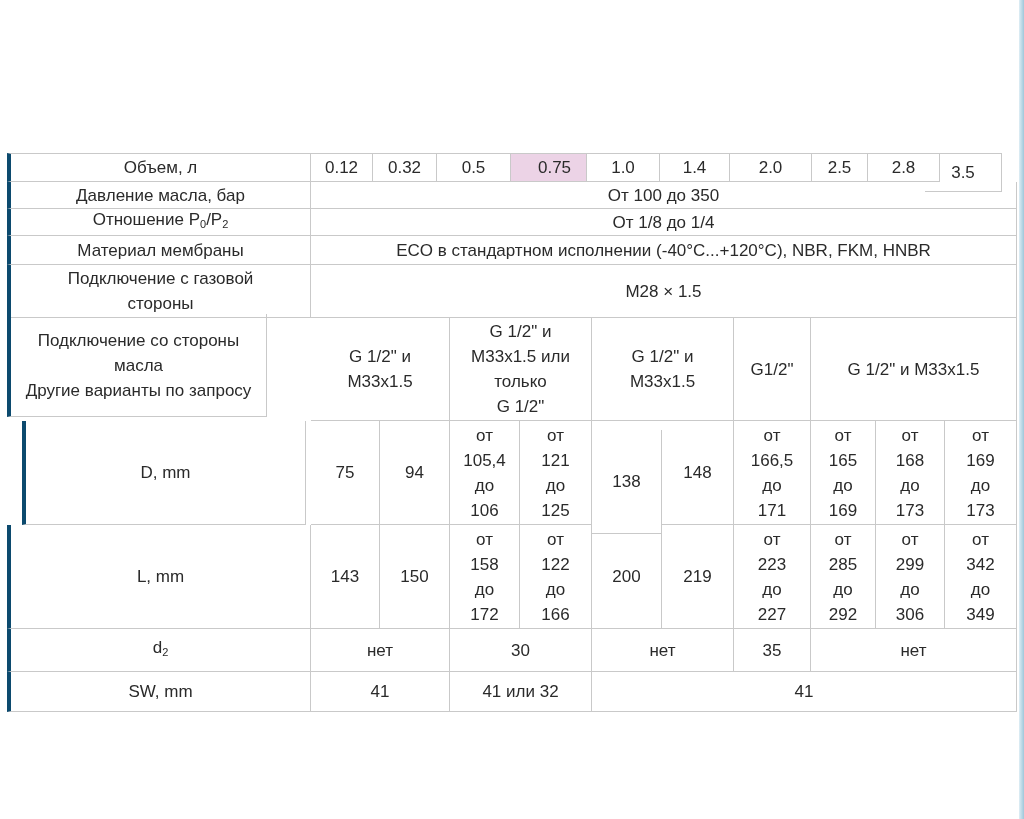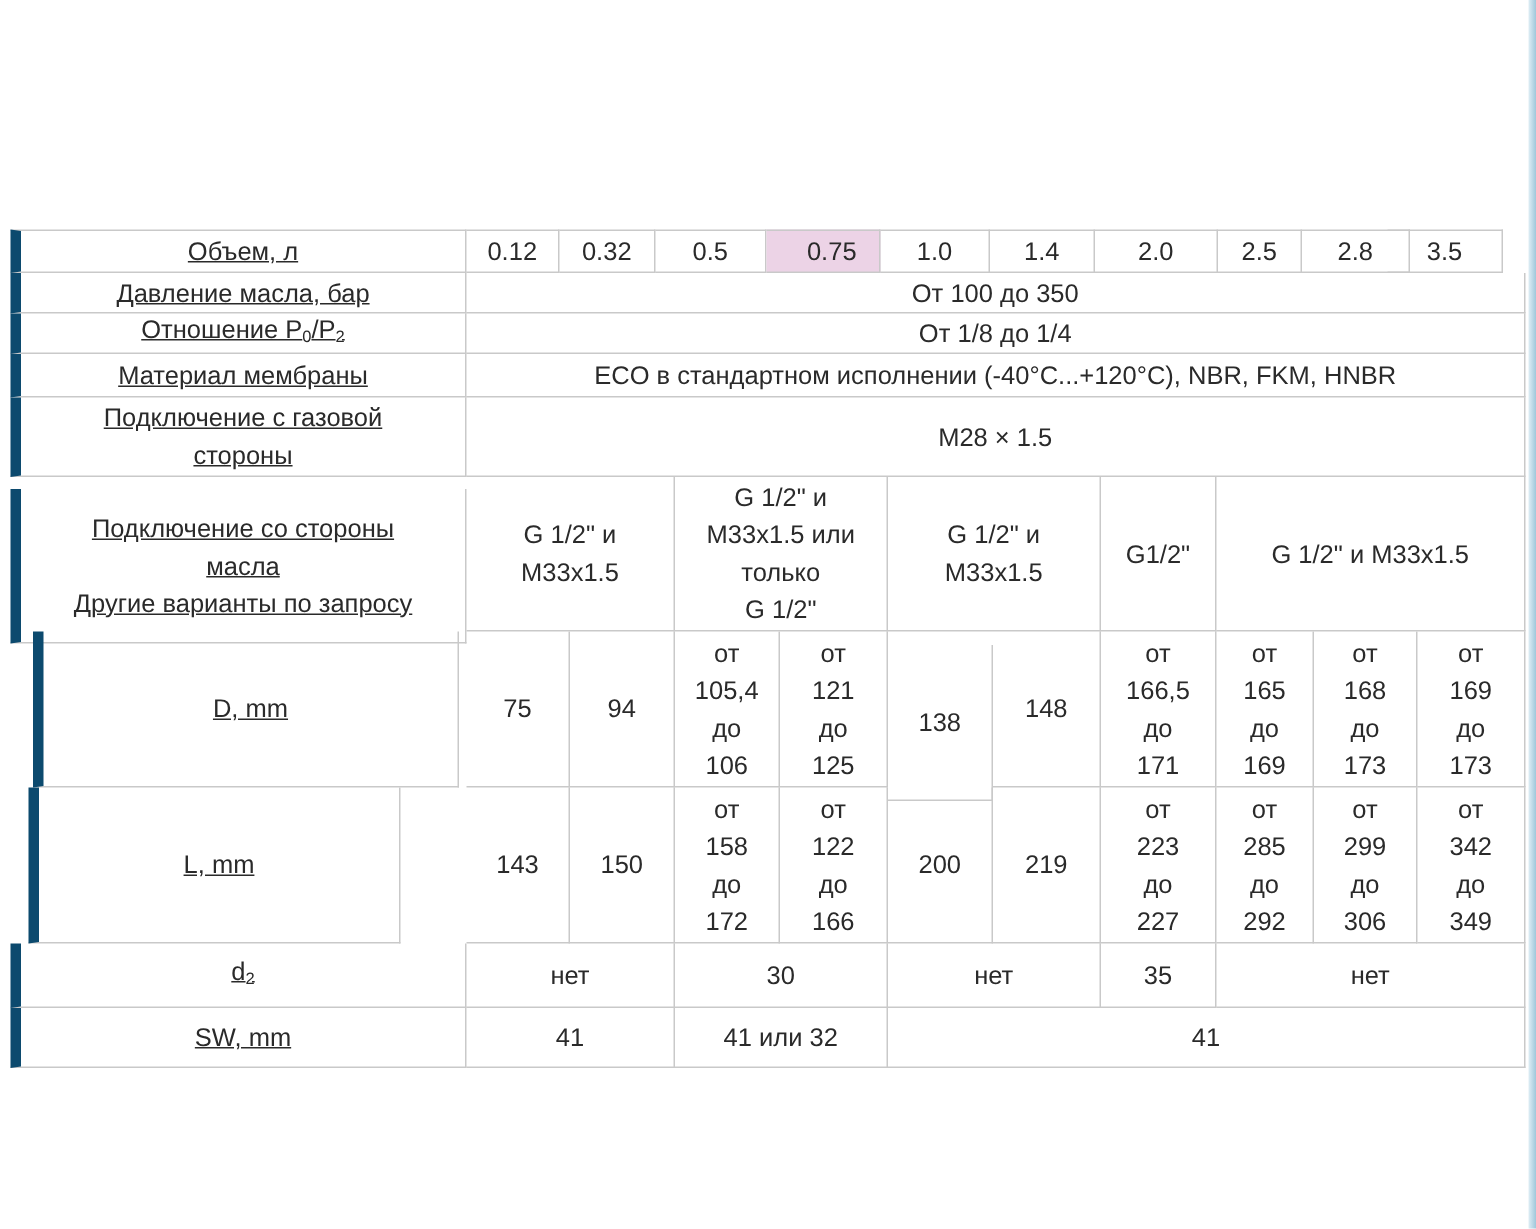--- a/index.html
+++ b/index.html
@@ -10,21 +10,21 @@
   .right-edge {
     position: absolute; left: 1019px; top: 0; width: 5px; height: 819px;
     background: linear-gradient(to right, #dfeef5, #9fc7da);
   }
   .cell {
     position: absolute; box-sizing: border-box;
     border-right: 1px solid #c9c9c9; border-bottom: 1px solid #c9c9c9;
     display: flex; align-items: center; justify-content: center; text-align: center;
     font-size: 17px; line-height: 25px; padding: 0 4px;
   }
-  .cell.first-col { border-left: 7px solid #0c4a6e; text-decoration: underline; }
+  .cell.first-col { border-left: 4px solid #0c4a6e; }
   .cell.top-row { border-top: 1px solid #c9c9c9; }
   .cell.highlight { background: #ecd3e6; }
   .multiline { white-space: pre-line; }
   .sub { font-size: 11px; vertical-align: -3px; }
 </style>
 </head>
 <body>
 
 <div class="right-edge"></div>
 
@@ -33,38 +33,38 @@
   <div class="cell first-col top-row" style="left:7px;top:153px;width:304px;height:29px;">Объем, л</div>
   <div class="cell top-row" style="left:311px;top:153px;width:62px;height:29px;">0.12</div>
   <div class="cell top-row" style="left:373px;top:153px;width:64px;height:29px;">0.32</div>
   <div class="cell top-row" style="left:437px;top:153px;width:74px;height:29px;">0.5</div>
   <div class="cell top-row highlight" style="left:511px;top:153px;width:76px;height:29px;padding-left:16px;">0.75</div>
   <div class="cell top-row" style="left:587px;top:153px;width:73px;height:29px;">1.0</div>
   <div class="cell top-row" style="left:660px;top:153px;width:70px;height:29px;">1.4</div>
   <div class="cell top-row" style="left:730px;top:153px;width:82px;height:29px;">2.0</div>
   <div class="cell top-row" style="left:812px;top:153px;width:56px;height:29px;">2.5</div>
   <div class="cell top-row" style="left:868px;top:153px;width:72px;height:29px;">2.8</div>
-  <div class="cell top-row" style="left:925px;top:153px;width:77px;height:29px;">3.5</div>
+  <div class="cell top-row" style="left:925px;top:153px;width:77px;height:39px;">3.5</div>
 
   <div class="cell first-col" style="left:7px;top:182px;width:304px;height:27px;">Давление масла, бар</div>
   <div class="cell" style="left:311px;top:182px;width:706px;height:27px;">От 100 до 350</div>
 
   <div class="cell first-col" style="left:7px;top:209px;width:304px;height:27px;">
     <span><span>Отношение P</span><span class="sub">0</span><span>/P</span><span class="sub">2</span></span>
   </div>
   <div class="cell" style="left:311px;top:209px;width:706px;height:27px;">От 1/8 до 1/4</div>
 
   <div class="cell first-col" style="left:7px;top:236px;width:304px;height:29px;">Материал мембраны</div>
   <div class="cell" style="left:311px;top:236px;width:706px;height:29px;">ECO в стандартном исполнении (-40°C...+120°C), NBR, FKM, HNBR</div>
 
   <div class="cell first-col multiline" style="left:7px;top:265px;width:304px;height:53px;">Подключение с газовой
 стороны</div>
   <div class="cell" style="left:311px;top:265px;width:706px;height:53px;">M28 × 1.5</div>
 
-  <div class="cell first-col multiline" style="left:7px;top:326px;width:304px;height:103px;">Подключение со стороны
+  <div class="cell first-col multiline" style="left:7px;top:314px;width:260px;height:103px;">Подключение со стороны
 масла
 Другие варианты по запросу</div>
   <div class="cell multiline" style="left:311px;top:318px;width:139px;height:103px;">G 1/2" и
 M33x1.5</div>
   <div class="cell multiline" style="left:450px;top:318px;width:142px;height:103px;">G 1/2" и
 M33x1.5 или
 только
 G 1/2"</div>
   <div class="cell multiline" style="left:592px;top:318px;width:142px;height:103px;">G 1/2" и
 M33x1.5</div>
@@ -94,21 +94,21 @@
 169</div>
   <div class="cell multiline" style="left:876px;top:421px;width:69px;height:104px;">от
 168
 до
 173</div>
   <div class="cell multiline" style="left:945px;top:421px;width:72px;height:104px;">от
 169
 до
 173</div>
 
-  <div class="cell first-col" style="left:19px;top:525px;width:248px;height:104px;">L, mm</div>
+  <div class="cell first-col" style="left:7px;top:525px;width:304px;height:104px;">L, mm</div>
   <div class="cell multiline" style="left:311px;top:525px;width:69px;height:104px;">143</div>
   <div class="cell multiline" style="left:380px;top:525px;width:70px;height:104px;">150</div>
   <div class="cell multiline" style="left:450px;top:525px;width:70px;height:104px;">от
 158
 до
 172</div>
   <div class="cell multiline" style="left:520px;top:525px;width:72px;height:104px;">от
 122
 до
 166</div>

